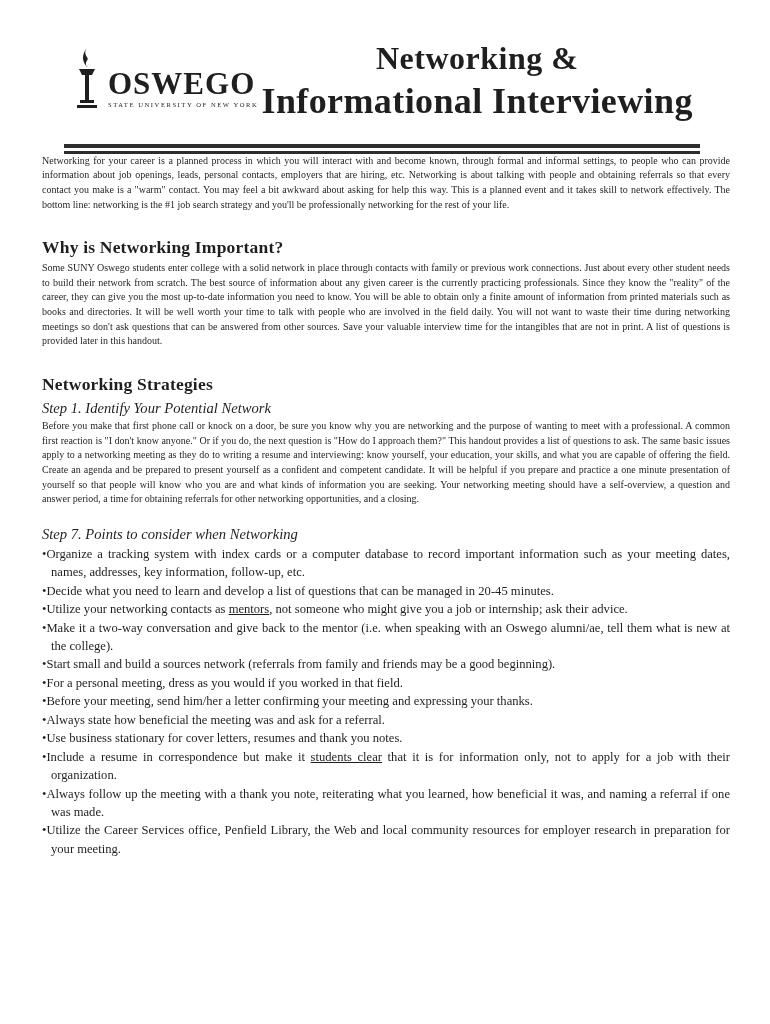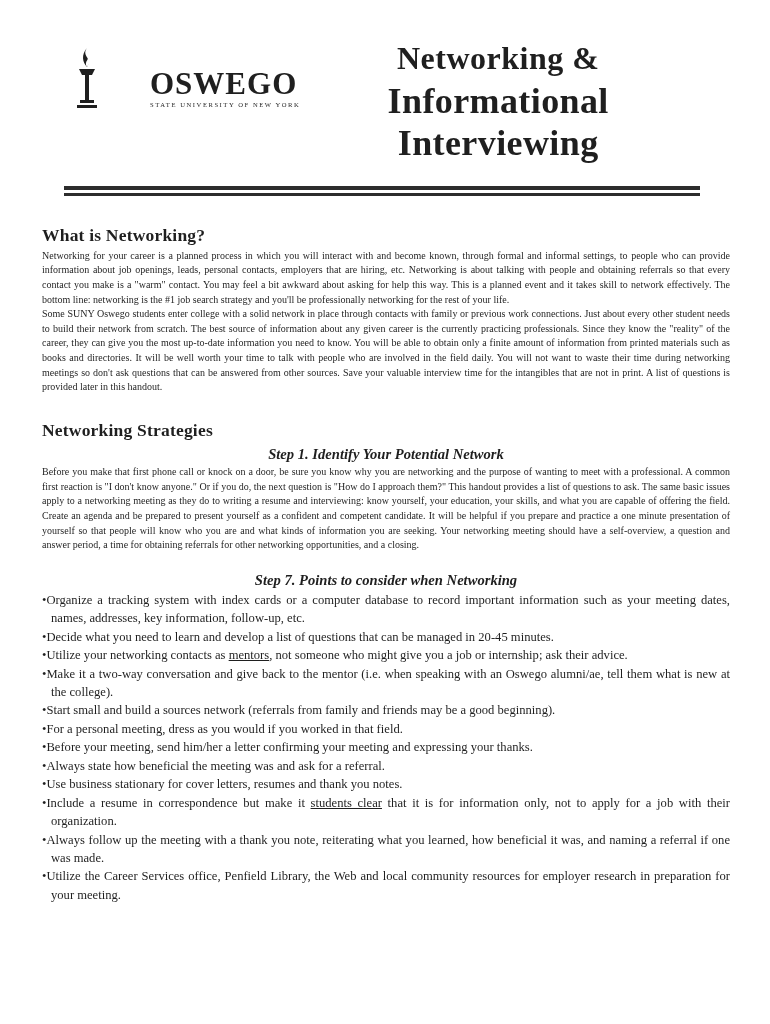--- a/index.html
+++ b/index.html
@@ -21,21 +21,20 @@
   .masthead {
     display: flex;
     align-items: flex-start;
   }
   .logo {
     display: flex;
     align-items: flex-start;
     margin-left: 28px;
     margin-top: 14px;
     flex: 0 0 auto;
-    gap: 42px;
   }
   .torch { margin-right: 4px; margin-top: -6px; }
   .logo-text-block { display: flex; flex-direction: column; }
   .logo-wordmark {
     font-size: 31px;
     font-weight: bold;
     letter-spacing: 1px;
     line-height: 1;
     margin-top: 14px;
   }
@@ -74,24 +73,23 @@
   .content { margin-top: 0; }
   h2.section-heading {
     font-size: 17.5px;
     font-weight: bold;
     margin: 25px 0 3px 0;
     letter-spacing: 0.2px;
   }
   h2.first { margin-top: 29px; }
   h3.step-heading {
     font-size: 14.6px;
-    font-weight: bold;
+    font-weight: normal;
     font-style: italic;
     margin: 19px 0 2px 0;
-    text-align: center;
   }
   h3.step1 { margin-top: 5px; }
   p.body-text {
     font-size: 10px;
     line-height: 1.465;
     text-align: justify;
     margin: 0;
   }
   ul.bullets {
     list-style: none;
@@ -133,23 +131,23 @@
     <div class="title-block">
       <div class="title-line1">Networking &amp;</div>
       <div class="title-line2">Informational Interviewing</div>
     </div>
   </div>
 
   <div class="double-rule"></div>
 
   <div class="content">
 
-    <h2 class="section-heading first">What is Networking?</h2>
     <p class="body-text">Networking for your career is a planned process in which you will interact with and become known, through formal and informal settings, to people who can provide information about job openings, leads, personal contacts, employers that are hiring, etc. Networking is about talking with people and obtaining referrals so that every contact you make is a "warm" contact. You may feel a bit awkward about asking for help this way. This is a planned event and it takes skill to network effectively. The bottom line: networking is the #1 job search strategy and you'll be professionally networking for the rest of your life.</p>
 
+    <h2 class="section-heading">Why is Networking Important?</h2>
     <p class="body-text">Some SUNY Oswego students enter college with a solid network in place through contacts with family or previous work connections. Just about every other student needs to build their network from scratch. The best source of information about any given career is the currently practicing professionals. Since they know the "reality" of the career, they can give you the most up-to-date information you need to know. You will be able to obtain only a finite amount of information from printed materials such as books and directories. It will be well worth your time to talk with people who are involved in the field daily. You will not want to waste their time during networking meetings so don't ask questions that can be answered from other sources. Save your valuable interview time for the intangibles that are not in print. A list of questions is provided later in this handout.</p>
 
     <h2 class="section-heading">Networking Strategies</h2>
 
     <h3 class="step-heading step1">Step 1.  Identify Your Potential Network</h3>
     <p class="body-text">Before you make that first phone call or knock on a door, be sure you know why you are networking and the purpose of wanting to meet with a professional. A common first reaction is "I don't know anyone." Or if you do, the next question is "How do I approach them?" This handout provides a list of questions to ask. The same basic issues apply to a networking meeting as they do to writing a resume and interviewing: know yourself, your education, your skills, and what you are capable of offering the field. Create an agenda and be prepared to present yourself as a confident and competent candidate. It will be helpful if you prepare and practice a one minute presentation of yourself so that people will know who you are and what kinds of information you are seeking. Your networking meeting should have a self-overview, a question and answer period, a time for obtaining referrals for other networking opportunities, and a closing.</p>
 
     <h3 class="step-heading">Step 7.  Points to consider when Networking</h3>
     <ul class="bullets">
       <li><span>Organize a tracking system with index cards or a computer database to record important information such as your meeting dates, names, addresses, key information, follow-up, etc.</span><span class="u"></span><span></span></li>

